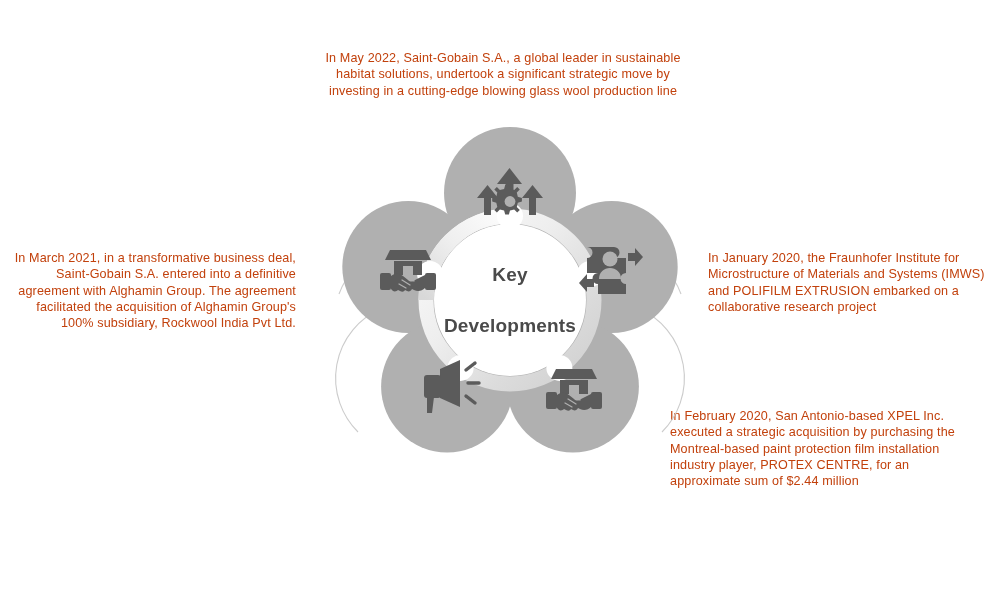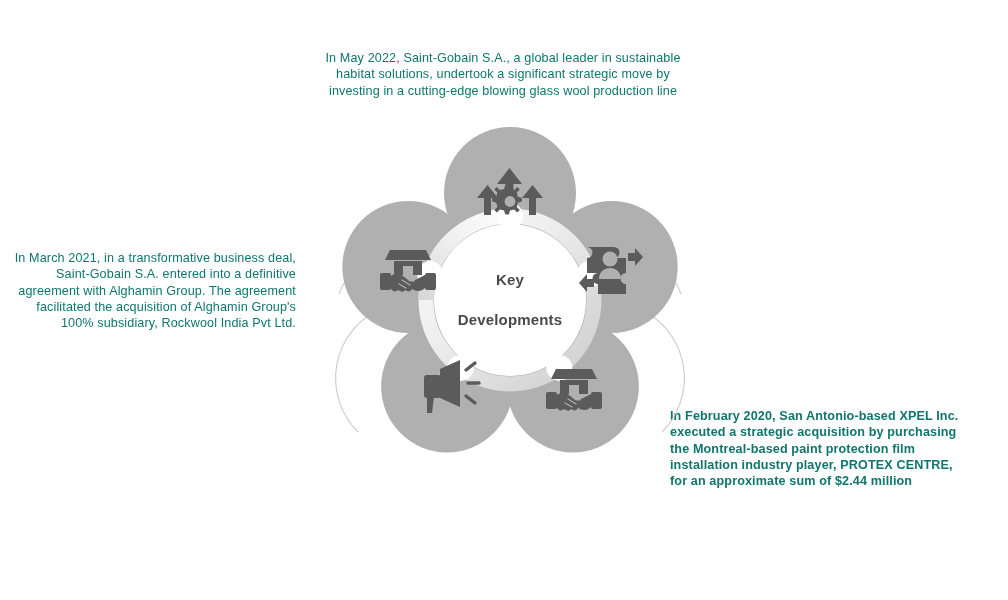--- a/index.html
+++ b/index.html
@@ -23,28 +23,28 @@
     left: 0; top: 0;
     width: 1008px;
     height: 600px;
   }
 
   
   .callout {
     position: absolute;
     font-size: 12.6px;
     line-height: 1.30;
-    color: #0f766e;
+    color: #c2410c;
     letter-spacing: 0.01em;
   }
   .callout-top     { left: 318px; top: 50px;  width: 370px; text-align: center; }
   .callout-left-up { left: 8px;   top: 250px; width: 288px; text-align: right; }
   .callout-right-up{ left: 708px; top: 250px; width: 290px; text-align: left; }
   .callout-left-dn { left: 60px;  top: 408px; width: 283px; text-align: right; }
-  .callout-right-dn{ left: 670px; top: 408px; width: 300px; text-align: left; font-weight: bold; }
+  .callout-right-dn{ left: 670px; top: 408px; width: 300px; text-align: left; }
 
   
   #diagram {
     position: absolute;
     left: 318px;
     top: 108px;
     width: 384px;
     height: 384px;
   }
 
@@ -55,21 +55,21 @@
     width: 384px;
     height: 384px;
     display: flex;
     align-items: center;
     justify-content: center;
     pointer-events: none;
   }
   .center-label span {
     display: block;
     text-align: center;
-    font-size: 15px;
+    font-size: 19px;
     font-weight: bold;
     line-height: 1.35;
     color: #4a4a4a;
     letter-spacing: 0.01em;
   }
 
   
   .footer {
     position: absolute;
     left: 0;
@@ -80,20 +80,21 @@
 </style>
 </head>
 <body>
 
 <div class="stage">
 
   <div class="callout callout-top">In May 2022, Saint-Gobain S.A., a global leader in sustainable habitat solutions, undertook a significant strategic move by investing in a cutting-edge blowing glass wool production line</div>
 
   <div class="callout callout-left-up">In March 2021, in a transformative business deal, Saint-Gobain S.A. entered into a definitive agreement with Alghamin Group. The agreement facilitated the acquisition of Alghamin Group's 100% subsidiary, Rockwool India Pvt Ltd.</div>
 
+  <div class="callout callout-right-up">In January 2020, the Fraunhofer Institute for Microstructure of Materials and Systems (IMWS) and POLIFILM EXTRUSION embarked on a collaborative research project</div>
 
 
   <div class="callout callout-right-dn">In February 2020, San Antonio-based XPEL Inc. executed a strategic acquisition by purchasing the Montreal-based paint protection film installation industry player, PROTEX CENTRE, for an approximate sum of $2.44 million</div>
 
   <svg id="diagram" viewBox="0 0 384 384" width="384" height="384">
     <defs>
       <linearGradient id="ringGrad" x1="0" y1="0" x2="1" y2="1">
         <stop offset="0%" stop-color="#fbfbfb"></stop>
         <stop offset="40%" stop-color="#eeeeee"></stop>
         <stop offset="70%" stop-color="#dcdcdc"></stop>

